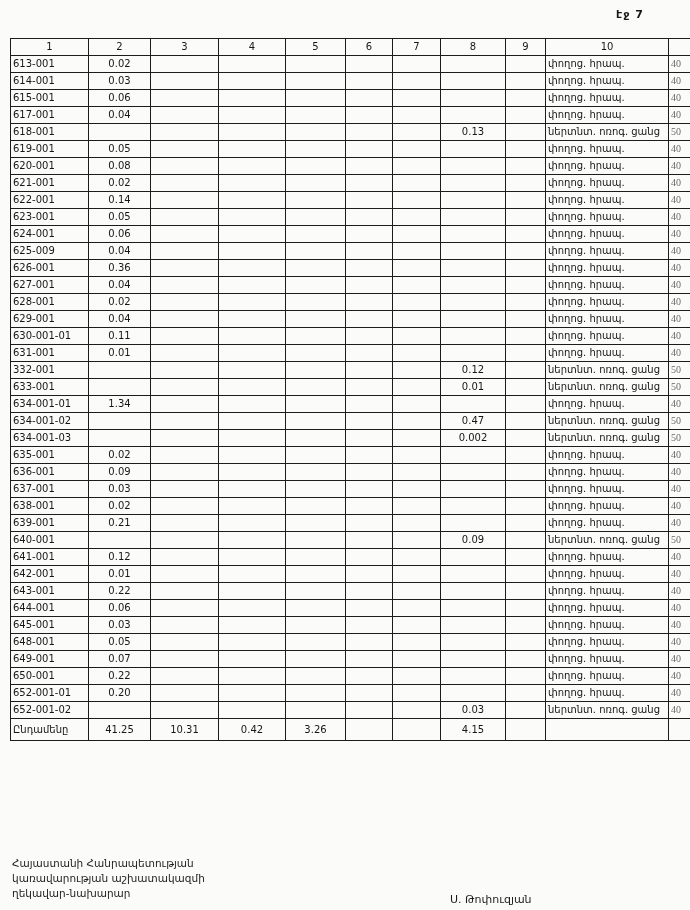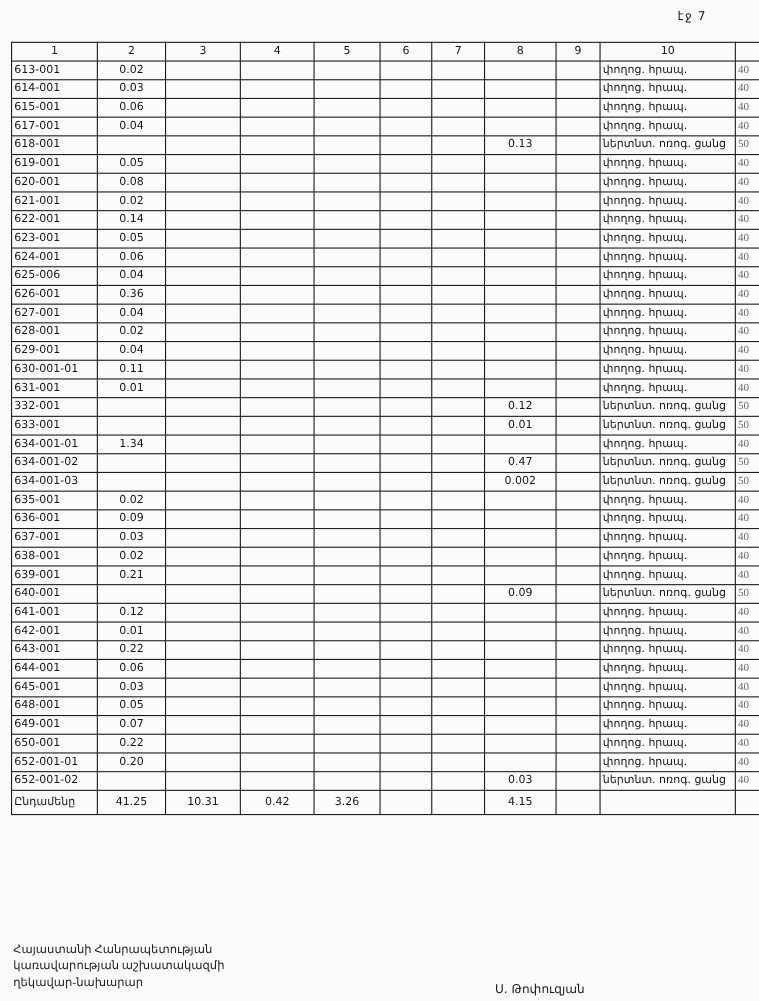--- a/index.html
+++ b/index.html
@@ -1,33 +1,33 @@
 <!DOCTYPE html>
 <html><head>
 <meta charset="utf-8">
 <style>
   html,body{margin:0;padding:0;}
   body{
     width:690px;height:910px;position:relative;overflow:hidden;
     background:#fbfbf9;color:#161616;
     font-family:"DejaVu Sans",sans-serif;
   }
-  .page-num{position:absolute;top:8px;left:616px;font-size:11px;font-weight:normal;letter-spacing:1px;}
+  .page-num{position:absolute;top:8px;left:616px;font-size:11px;font-weight:bold;letter-spacing:1px;}
   table.doc{position:absolute;top:38px;left:10px;border-collapse:collapse;table-layout:fixed;width:680px;}
   table.doc td,table.doc th{
     border:1px solid #1c1c1c;font-size:10px;font-weight:normal;
     height:16px;line-height:16px;padding:0 2px;overflow:hidden;white-space:nowrap;
   }
   thead th{height:14px;line-height:14px;text-align:center;}
   td.a-left{text-align:left;}
   td.a-center{text-align:center;}
   td.c10{font-size:9.5px;}
   td.mc,th.mc{border:none;background:transparent;font-size:8px;color:#6a6a6a;padding:0 0 0 4px;text-align:left;font-family:Liberation Serif, serif;}
   tr.total-row td{height:21px;line-height:21px;margin-left:16px;}
-  .footer-left{position:absolute;left:12px;top:856px;font-size:10.5px;line-height:15px;color:#1d1d1d;font-family:Liberation Serif, serif;}
+  .footer-left{position:absolute;left:12px;top:856px;font-size:10.5px;line-height:15px;color:#1d1d1d;}
   .signature{position:absolute;left:450px;top:893px;font-size:11px;color:#1d1d1d;text-align:center;}
 </style>
 </head>
 <body>
 
 <div class="page-num">էջ 7</div>
 
 <table class="doc">
   <colgroup>
     <col style="width:78px">
@@ -195,21 +195,21 @@
         <td class="a-center"></td>
         <td class="a-center"></td>
         <td class="a-center"></td>
         <td class="a-center"></td>
         <td class="a-center"></td>
         <td class="a-center"></td>
         <td class="a-left c10">փողոց. հրապ.</td>
         <td class="mc">40</td>
       </tr>
       <tr>
-        <td class="a-left">625-006</td>
+        <td class="a-left">625-009</td>
         <td class="a-center">0.04</td>
         <td class="a-center"></td>
         <td class="a-center"></td>
         <td class="a-center"></td>
         <td class="a-center"></td>
         <td class="a-center"></td>
         <td class="a-center"></td>
         <td class="a-center"></td>
         <td class="a-left c10">փողոց. հրապ.</td>
         <td class="mc">40</td>

